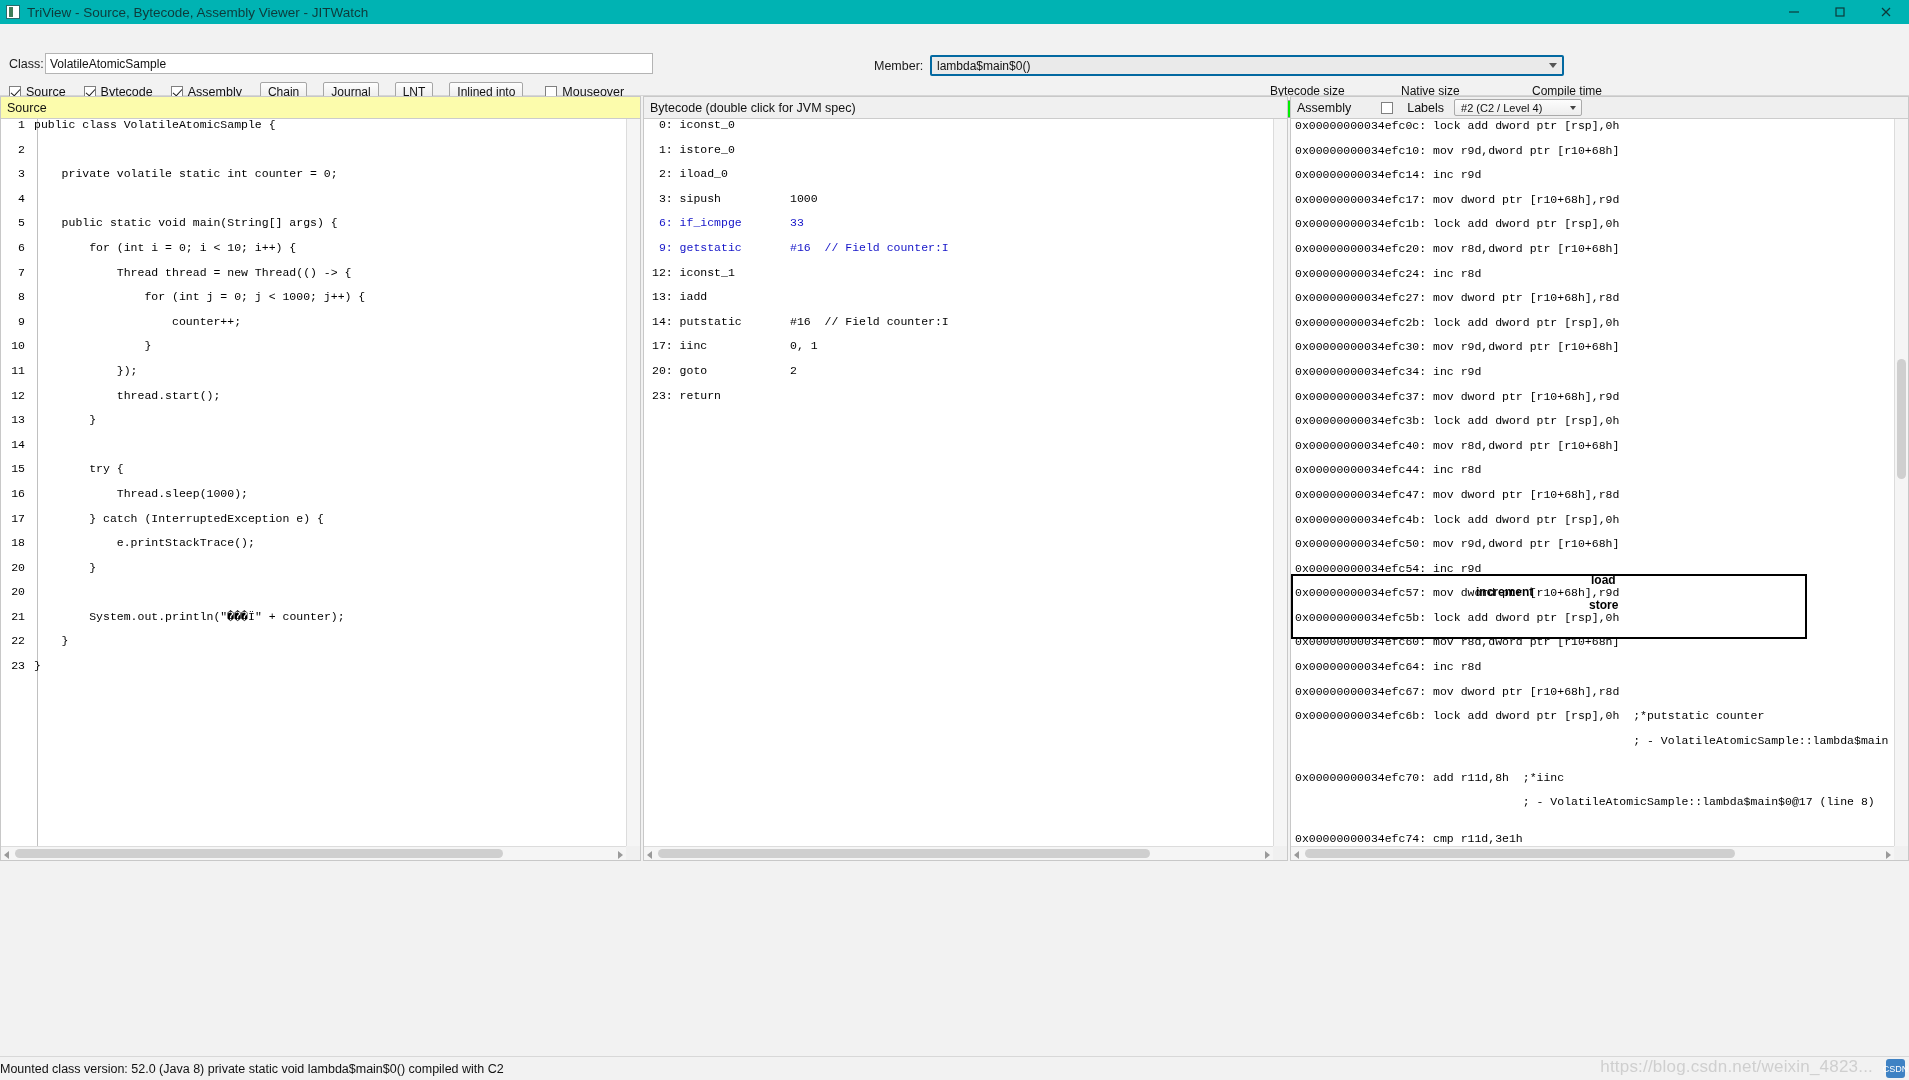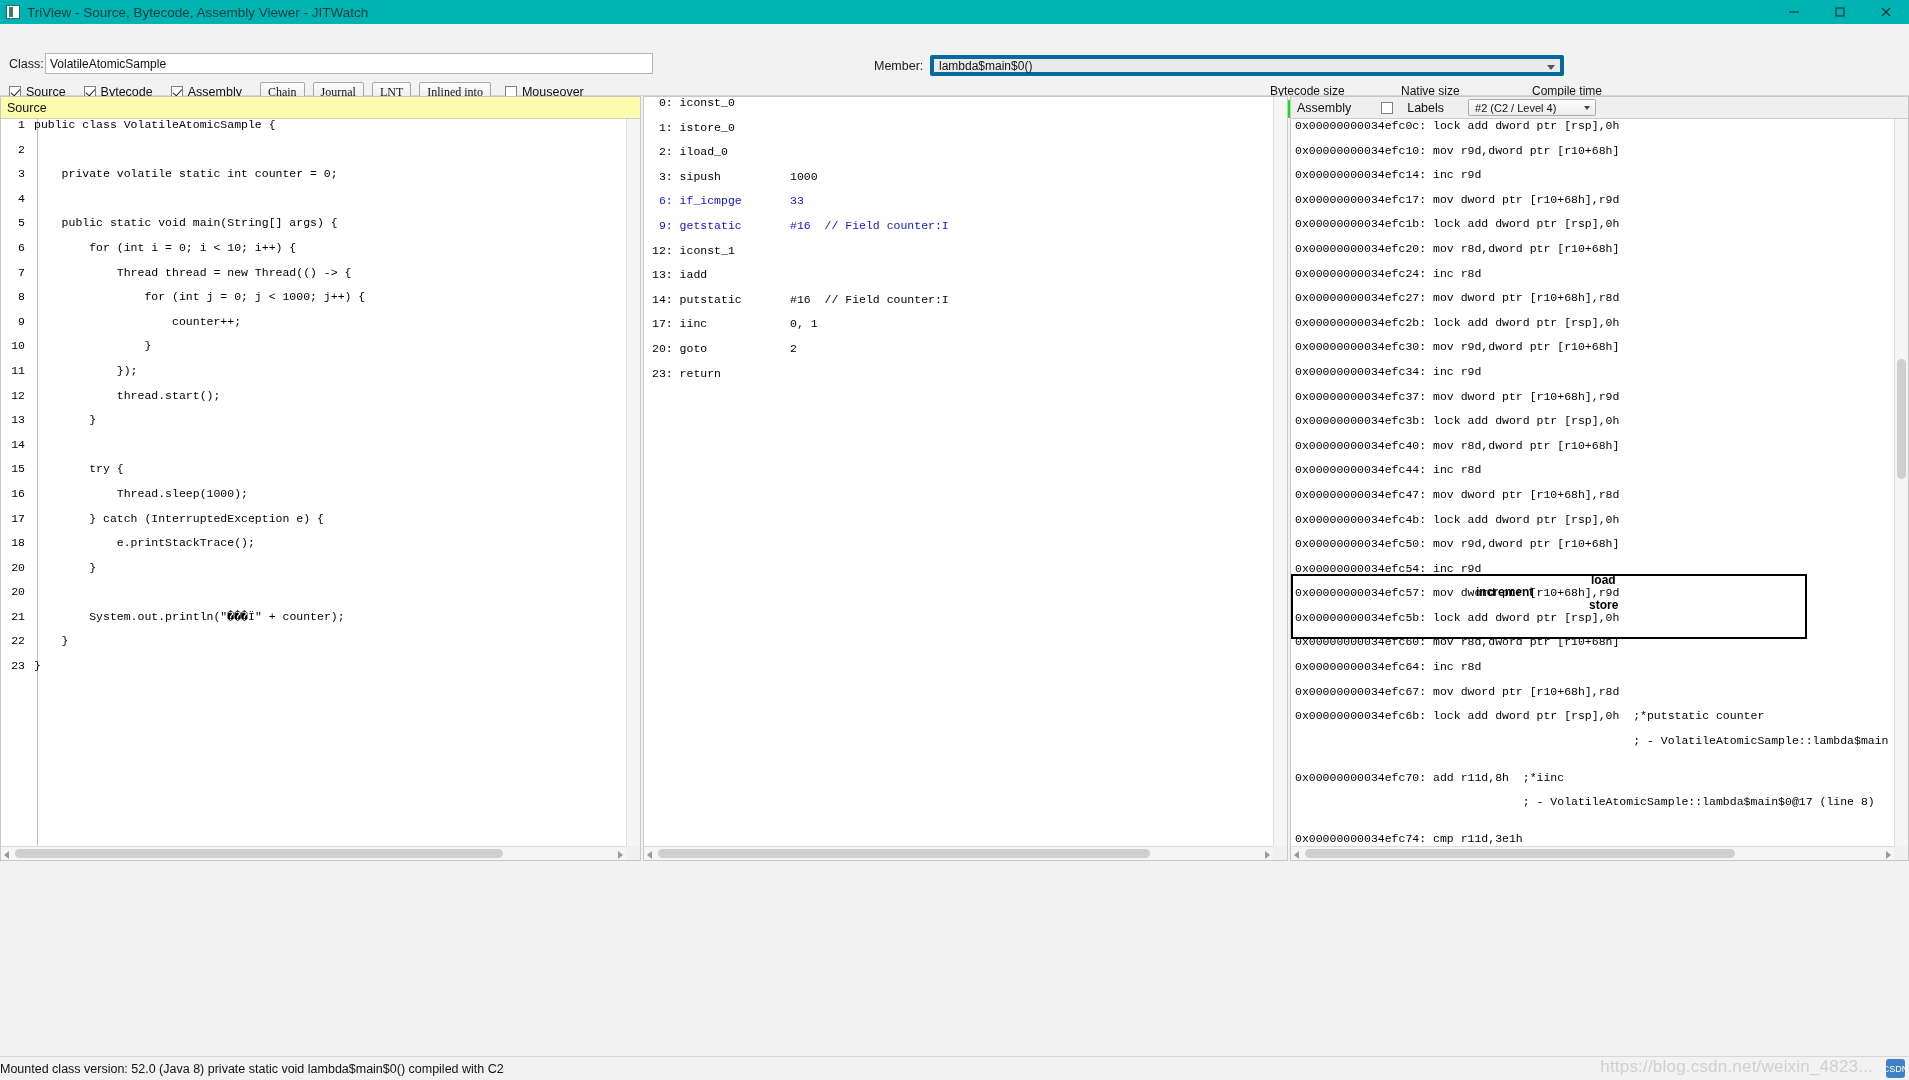--- a/index.html
+++ b/index.html
@@ -61,21 +61,21 @@
     font-size: 12px;
     font-family: "Liberation Sans", sans-serif;
     padding: 1px 4px;
     color: #111;
   }
   .member-label { position: absolute; left: 874px; top: 35px; }
   .member-combo {
     position: absolute; left: 930px; top: 31px;
     width: 634px; height: 21px;
     background: #eaeaea;
-    border: 4px solid #0369a1;
+    border: 2px solid #0369a1;
     border-radius: 2px;
     display: flex; align-items: center;
     font-size: 12px; color: #111;
     padding-left: 5px;
   }
   .member-combo .arrow {
     position: absolute; right: 5px; top: 6px;
     width: 0; height: 0;
     border-left: 4px solid transparent;
     border-right: 4px solid transparent;
@@ -103,23 +103,22 @@
     transform: rotate(42deg);
   }
   .btn {
     height: 20px;
     border: 1px solid #a6a6a6;
     background: linear-gradient(#fefefe, #e8e8e8);
     border-radius: 2px;
     font-size: 12px; color: #111;
     padding: 0 7px;
     display: flex; align-items: center;
-    margin-right: 8px;
+    margin-right: 16px;
     cursor: default;
-    font-family: Liberation Serif, serif;
   }
   .mouseover-item { margin-left: 6px; }
 
   
   .sizes { position: absolute; top: 60px; left: 1270px; display: flex; }
   .size-group { margin-right: 28px; }
   .size-group:last-child { margin-right: 0; }
   .size-cap { font-size: 12px; color: #111; margin-bottom: 2px; }
   .size-val {
     width: 103px; height: 18px;
@@ -417,20 +416,21 @@
       <div class="sb-h">
         <span class="sb-arrow sb-left"></span>
         <span class="sb-arrow sb-right"></span>
         <div class="sb-thumb-h" style="left:14px;width:488px;"></div>
       </div>
       <div class="sb-corner"></div>
     </div>
   </div>
 
   <div class="panel panel-bytecode">
+    <div class="panel-header">Bytecode (double click for JVM spec)</div>
     <div class="code-area">
       <div class="code-scroll" style="padding-left:8px;">
         <pre class="code" id="bytecode-code"><span class="bc-line"> 0: iconst_0        </span>
 <span class="bc-line"> 1: istore_0        </span>
 <span class="bc-line"> 2: iload_0         </span>
 <span class="bc-line"> 3: sipush          1000</span>
 <span class="bc-line bc-blue"> 6: if_icmpge       33</span>
 <span class="bc-line bc-blue"> 9: getstatic       #16  // Field counter:I</span>
 <span class="bc-line">12: iconst_1        </span>
 <span class="bc-line">13: iadd            </span>
@@ -447,21 +447,21 @@
       </div>
       <div class="sb-corner"></div>
     </div>
   </div>
 
   <div class="panel panel-asm">
     <div class="asm-header">
       <span>Assembly</span>
       <span class="cb-box" style="margin-left:20px;"></span>
       <span>Labels</span>
-      <div class="asm-combo" style="margin-left:14px;">
+      <div class="asm-combo" style="margin-left:0;">
         <span>#2 (C2 / Level 4)</span>
         <span class="arrow"></span>
       </div>
     </div>
     <div class="code-area">
       <div class="code-scroll" style="padding-left:4px;">
         <pre class="code asm-body" id="asm-code"><span class="asm-line">0x00000000034efc0c: lock add dword ptr [rsp],0h</span>
 <span class="asm-line">0x00000000034efc10: mov r9d,dword ptr [r10+68h]</span>
 <span class="asm-line">0x00000000034efc14: inc r9d</span>
 <span class="asm-line">0x00000000034efc17: mov dword ptr [r10+68h],r9d</span>

